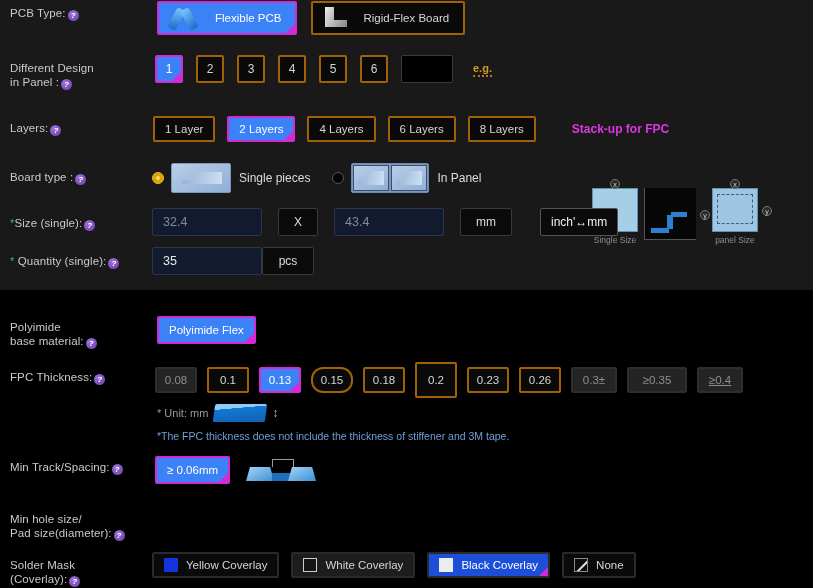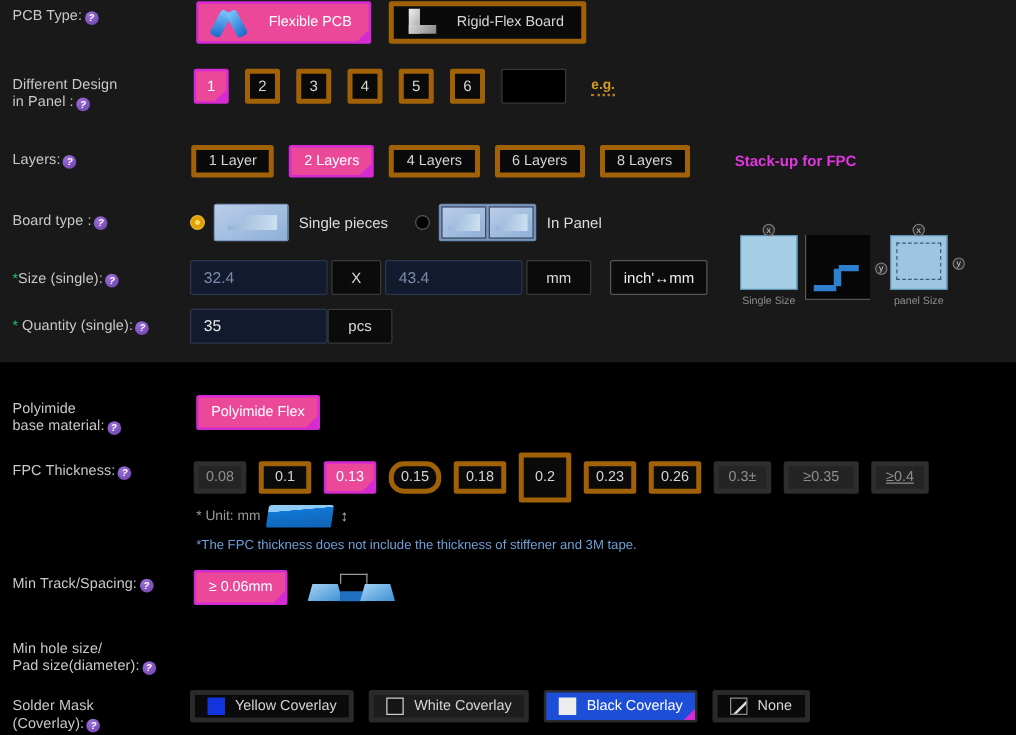--- a/index.html
+++ b/index.html
@@ -33,27 +33,27 @@
     display: inline-block; width: 11px; height: 11px; border-radius: 50%;
     background: radial-gradient(circle at 35% 30%, #9a6fd8, #6b3fa8);
     color: #fff; font-size: 8px; line-height: 11px; text-align: center;
     vertical-align: -1px; margin-left: 2px; font-weight: bold;
   }
 
   
   .opt {
     position: relative; display: inline-flex; align-items: center;
     justify-content: center; gap: 7px;
-    background: #0a0a0a; border: 4px solid #a16207;
+    background: #0a0a0a; border: 2px solid #a16207;
     color: #d5d5d5; font-size: 11.5px;
     height: 26px; padding: 0 10px; border-radius: 2px;
     cursor: pointer; white-space: nowrap;
   }
   .opt.sel {
-    border: 2px solid #d42ad4; background: #ec4899; color: #fff;
+    border: 2px solid #d42ad4; background: #3b82f6; color: #fff;
   }
   .opt.sel::after {
     content: ""; position: absolute; right: 0; bottom: 0;
     border-style: solid; border-width: 0 0 9px 9px;
     border-color: transparent transparent #d42ad4 transparent;
   }
   .opt.dim { background: #242424; color: #8e8e8e; border-color: #2e2e2e; }
 
   
   .pcbtype { height: 34px; padding: 0 14px 0 6px; gap: 10px; }
@@ -357,21 +357,21 @@
         <span class="mark" style="left:18px; top:-9px;">x</span>
         <span class="mark" style="left:50px; top:18px;">y</span>
       </div>
       <div class="cap">panel Size</div>
     </div>
   </div>
 
   <div class="row" style="left:10px; top:216px;">
     <span class="lbl"><span class="star">*</span><span>Size (single):</span><i class="help">?</i></span>
   </div>
-  <div class="row" style="left:152px; top:208px; gap:3px;">
+  <div class="row" style="left:152px; top:208px; gap:16px;">
     <div class="inp ghost" style="width:110px;">
         <span>32.4</span>
       </div>
     <div class="unitbox" style="width:40px;">
         <span>X</span>
       </div>
     <div class="inp ghost" style="width:110px;">
         <span>43.4</span>
       </div>
     <div class="unitbox" style="width:52px;">

